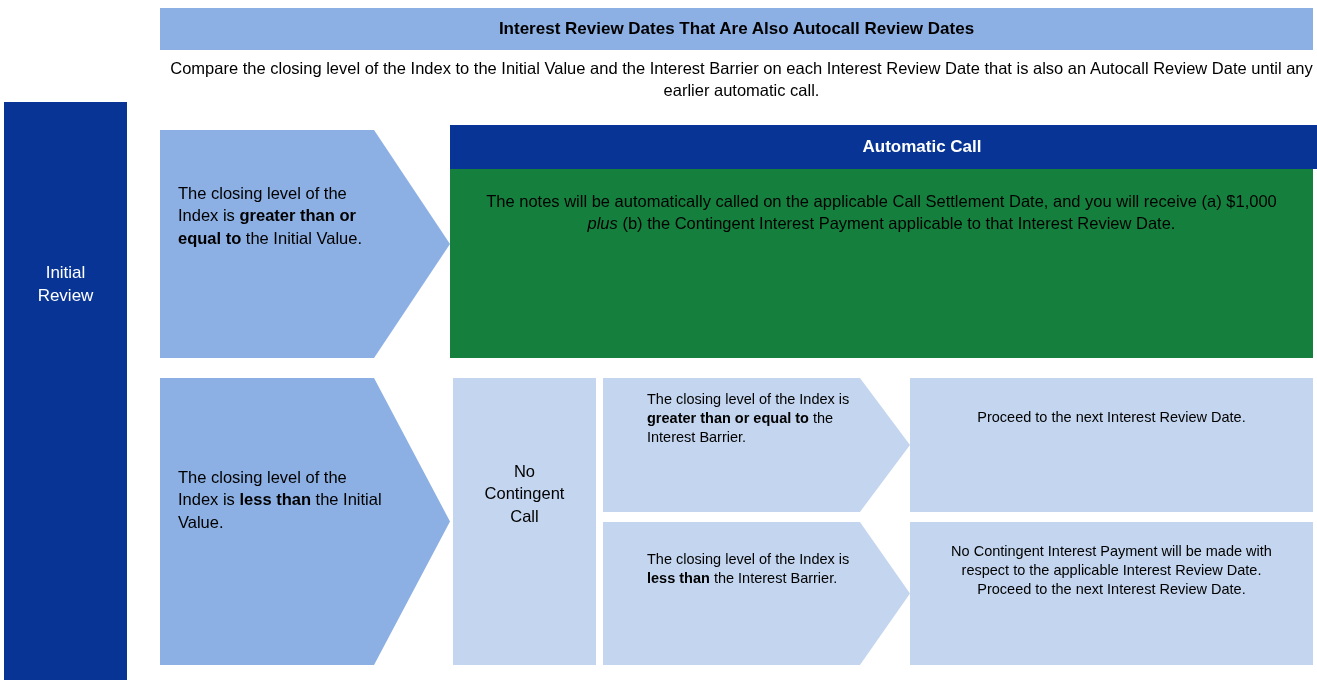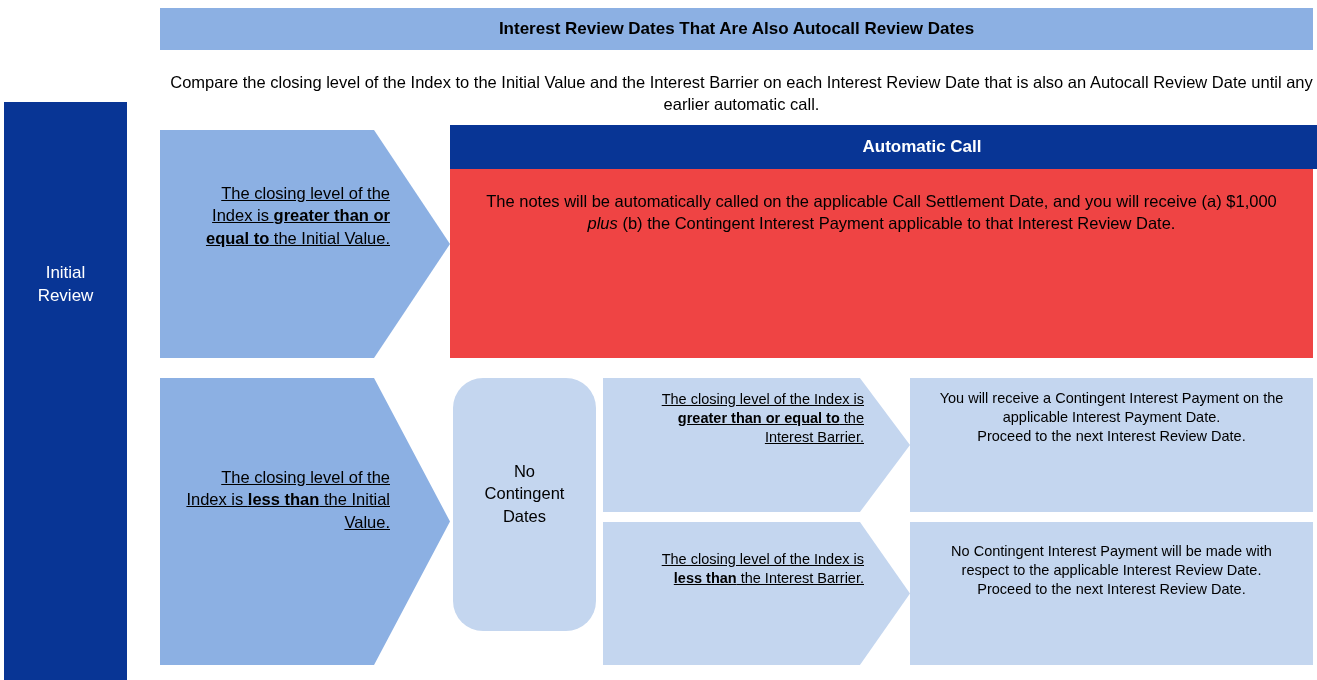--- a/index.html
+++ b/index.html
@@ -52,37 +52,36 @@
     display: flex;
     align-items: center;
     justify-content: center;
     font-size: 17px;
     font-weight: bold;
     text-align: center;
   }
   .header-subtitle {
     position: absolute;
     left: 170px;
-    top: 72px;
+    top: 58px;
     width: 1143px;
     text-align: center;
     font-size: 16.5px;
     line-height: 1.33;
   }
 
   
   .chevron {
     position: absolute;
     background: #8CB0E3;
     display: flex;
     align-items: center;
     justify-content: center;
-    text-align: right;
-    box-sizing: border-box;
-    text-decoration: underline;
+    text-align: left;
+    box-sizing: border-box;
   }
   .chevron-light {
     background: #C4D6EF;
   }
 
   
   .rect {
     position: absolute;
     background: #C4D6EF;
     box-sizing: border-box;
@@ -108,21 +107,21 @@
     display: flex;
     align-items: center;
     justify-content: center;
   }
   .ac-body {
     position: absolute;
     left: 450px;
     top: 169px;
     width: 863px;
     height: 189px;
-    background: #ef4444;
+    background: #15803d;
     padding: 22px 28px 0 28px;
     box-sizing: border-box;
     text-align: center;
     font-size: 16.5px;
     line-height: 1.33;
   }
   .ac-body .second-para {
     margin-top: 22px;
     font-style: italic;
   }
@@ -132,22 +131,22 @@
     left: 160px; top: 130px; width: 290px; height: 228px;
     font-size: 16.5px; line-height: 1.35;
     clip-path: polygon(0 0, 73.8% 0, 100% 50%, 73.8% 100%, 0 100%);
   }
   #chev-lt-initial {
     left: 160px; top: 378px; width: 290px; height: 287px;
     font-size: 16.5px; line-height: 1.35;
     clip-path: polygon(0 0, 73.8% 0, 100% 50%, 73.8% 100%, 0 100%);
   }
   #rect-no-auto-call {
-    left: 453px; top: 378px; width: 143px; height: 253px;
-    font-size: 16.5px; line-height: 1.35; border-radius: 30px;
+    left: 453px; top: 378px; width: 143px; height: 287px;
+    font-size: 16.5px; line-height: 1.35;
   }
   #chev-gte-barrier {
     left: 603px; top: 378px; width: 307px; height: 134px;
     font-size: 14.5px; line-height: 1.3;
     clip-path: polygon(0 0, 83.7% 0, 100% 50%, 83.7% 100%, 0 100%);
   }
   #chev-lt-barrier {
     left: 603px; top: 522px; width: 307px; height: 143px;
     font-size: 14.5px; line-height: 1.3;
     clip-path: polygon(0 0, 83.7% 0, 100% 50%, 83.7% 100%, 0 100%);
@@ -227,39 +226,39 @@
   <div class="chevron" id="chev-lt-initial">
     <span class="chev-inner">
       <span>The closing level of the Index is </span><b>less than</b><span> the Initial Value.</span>
     </span>
   </div>
 
   <div class="rect rect-center" id="rect-no-auto-call">
     <span class="chev-inner">
       <span>No</span><br>
       <span>Contingent</span><br>
-      <span>Dates</span>
+      <span>Call</span>
     </span>
   </div>
 
   <div class="chevron chevron-light" id="chev-gte-barrier">
     <span class="chev-inner">
       <span>The closing level of the Index is </span><b>greater than or equal to</b><span> the Interest Barrier.</span>
     </span>
   </div>
 
   <div class="chevron chevron-light" id="chev-lt-barrier">
     <span class="chev-inner">
       <span>The closing level of the Index is </span><b>less than</b><span> the Interest Barrier.</span>
     </span>
   </div>
 
   <div class="rect rect-center" id="rect-pay-interest">
     <span class="chev-inner">
-      <span>You will receive a Contingent Interest Payment on the applicable Interest Payment Date.</span><br>
+      <br>
       <span>Proceed to the next Interest Review Date.</span>
     </span>
   </div>
 
   <div class="rect rect-center" id="rect-no-interest">
     <span class="chev-inner">
       <span>No Contingent Interest Payment will be made with respect to the applicable Interest Review Date.</span><br>
       <span>Proceed to the next Interest Review Date.</span>
     </span>
   </div>

